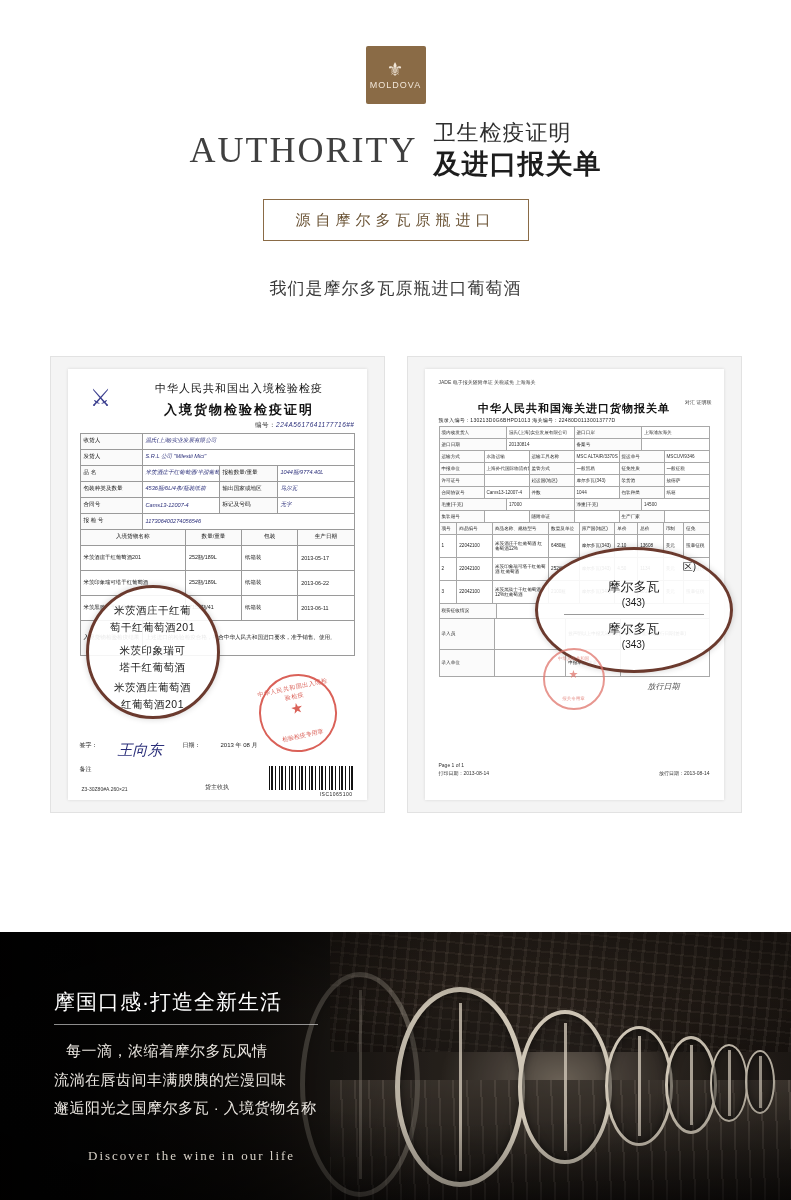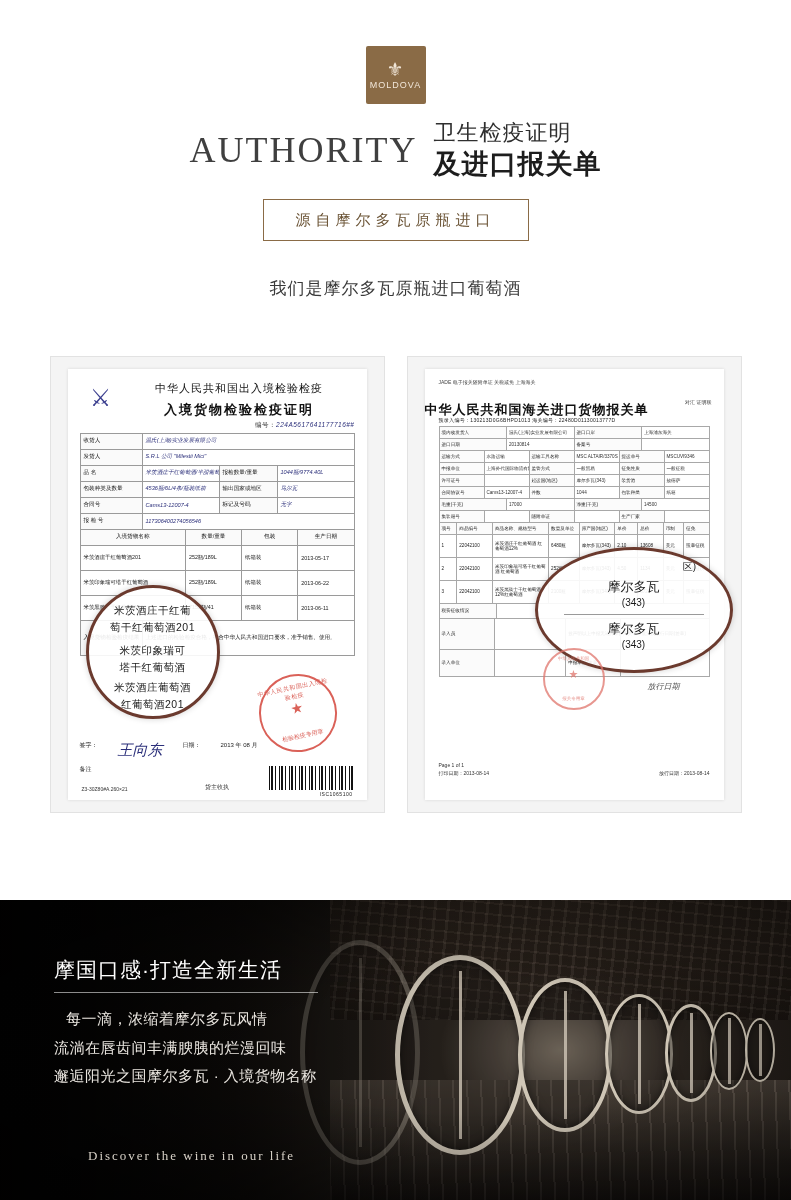--- a/index.html
+++ b/index.html
@@ -316,22 +316,22 @@
     left: 14px;
     top: 10px;
     font-size: 5px;
     color: #444;
     line-height: 1.5;
   }
   .c2-title {
     position: absolute;
     top: 32px;
     left: 0; right: 0;
-    text-align: left;
-    font-size: 13px;
+    text-align: center;
+    font-size: 11px;
     color: #111;
     letter-spacing: 1px;
     font-weight: bold;
   }
   .c2-right {
     position: absolute;
     right: 12px;
     top: 30px;
     font-size: 5px;
     color: #333;
@@ -431,21 +431,21 @@
     color: #555;
     font-style: italic;
   }
 
   
   .banner {
     position: absolute;
     left: 0;
     bottom: 0;
     width: 791px;
-    height: 300px;
+    height: 268px;
     overflow: hidden;
     background: #0c0a09;
   }
   .banner .bg {
     position: absolute;
     inset: 0;
     background:
       radial-gradient(ellipse 160px 120px at 560px 150px, #9c8f7e 0%, #5b5148 40%, rgba(30,26,22,0) 75%),
       linear-gradient(90deg, #0a0908 0%, #171310 30%, #2a241e 55%, #3a322a 72%, #241e19 100%),
       #100d0b;

